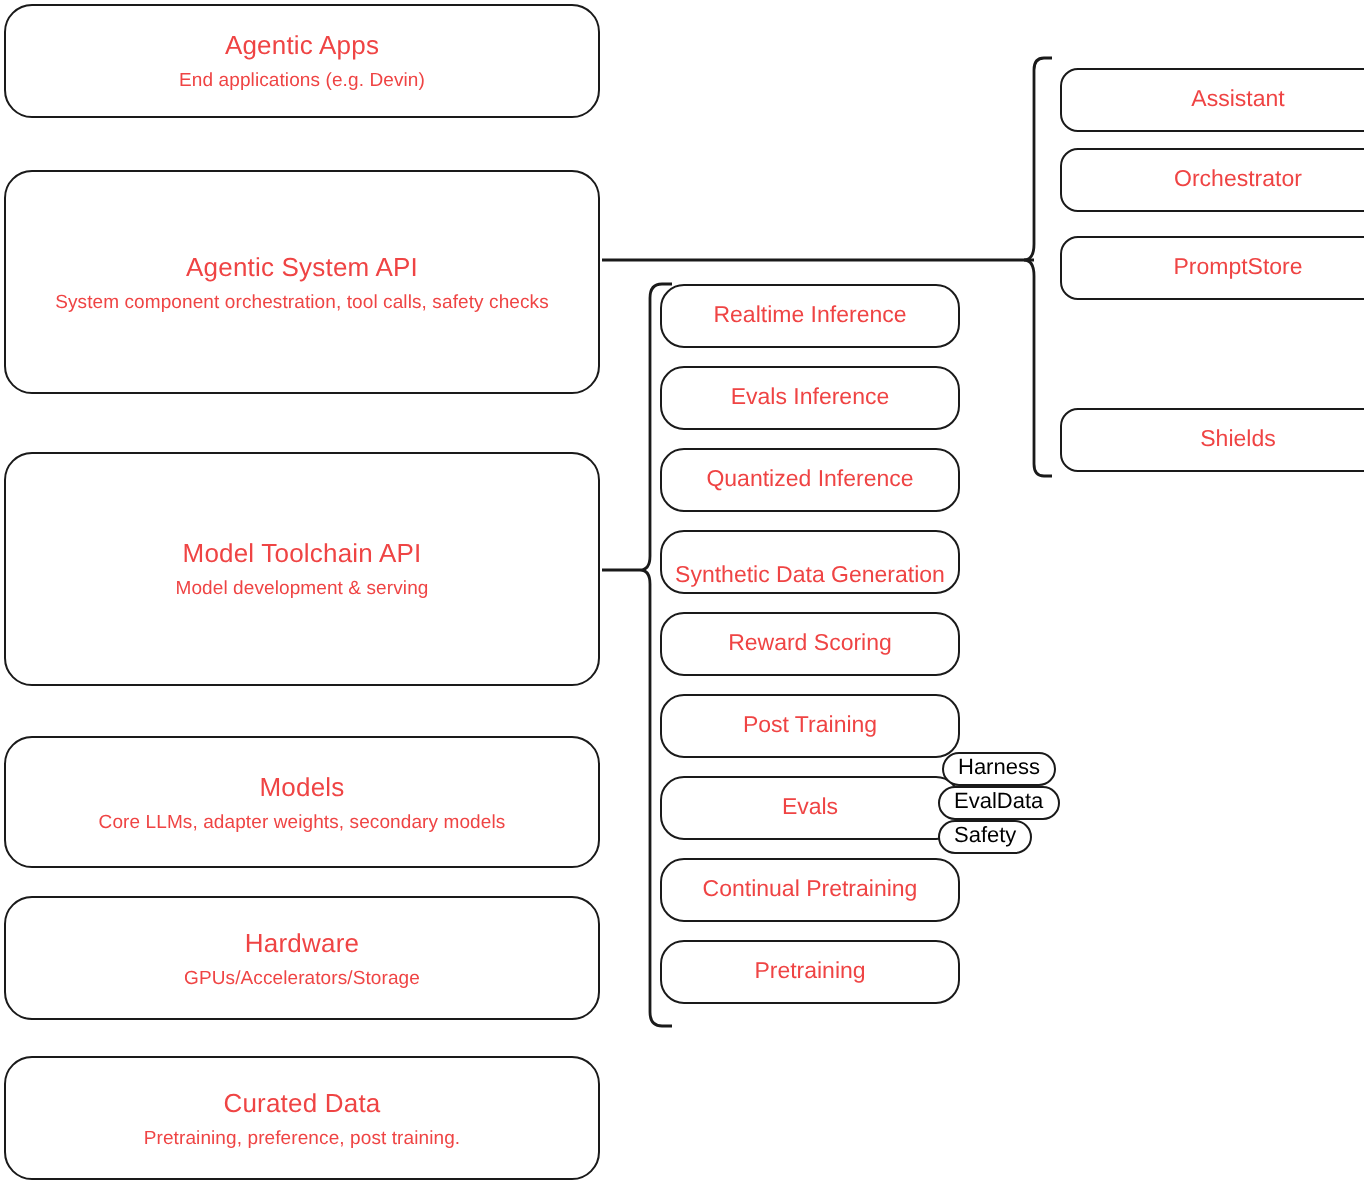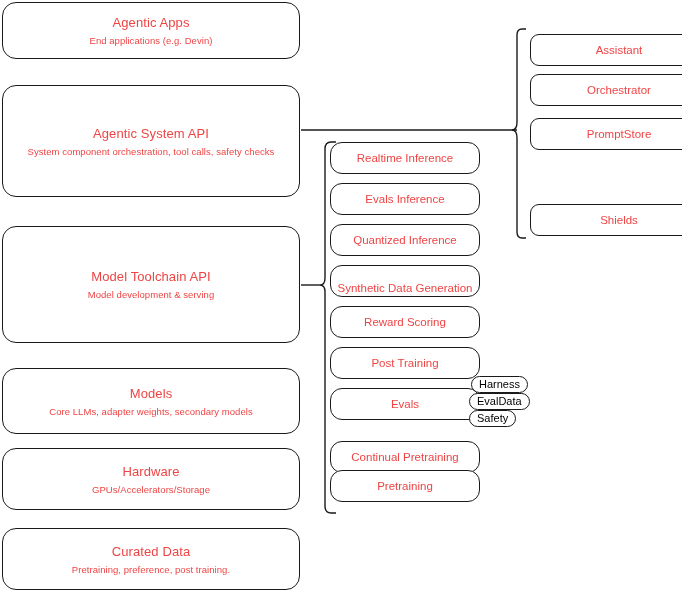--- a/index.html
+++ b/index.html
@@ -181,21 +181,21 @@
   </div>
   <div class="box mid-box" style="top:306px;">
     <span>Reward Scoring</span>
   </div>
   <div class="box mid-box" style="top:347px;">
     <span>Post Training</span>
   </div>
   <div class="box mid-box" style="top:388px;">
     <span>Evals</span>
   </div>
-  <div class="box mid-box" style="top:441px;">
+  <div class="box mid-box" style="top:429px;">
     <span>Continual Pretraining</span>
   </div>
   <div class="box mid-box" style="top:470px;">
     <span>Pretraining</span>
   </div>
 
   <div class="pill" style="left:471px; top:376px;">
     <span>Harness</span>
   </div>
   <div class="pill" style="left:469px; top:393px;">

